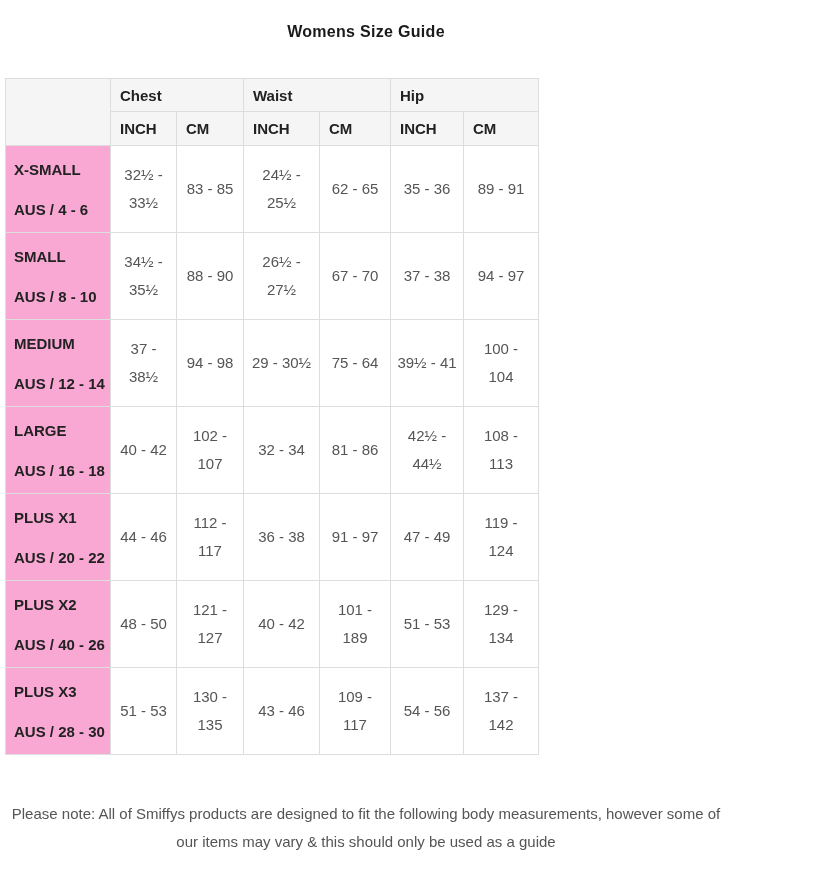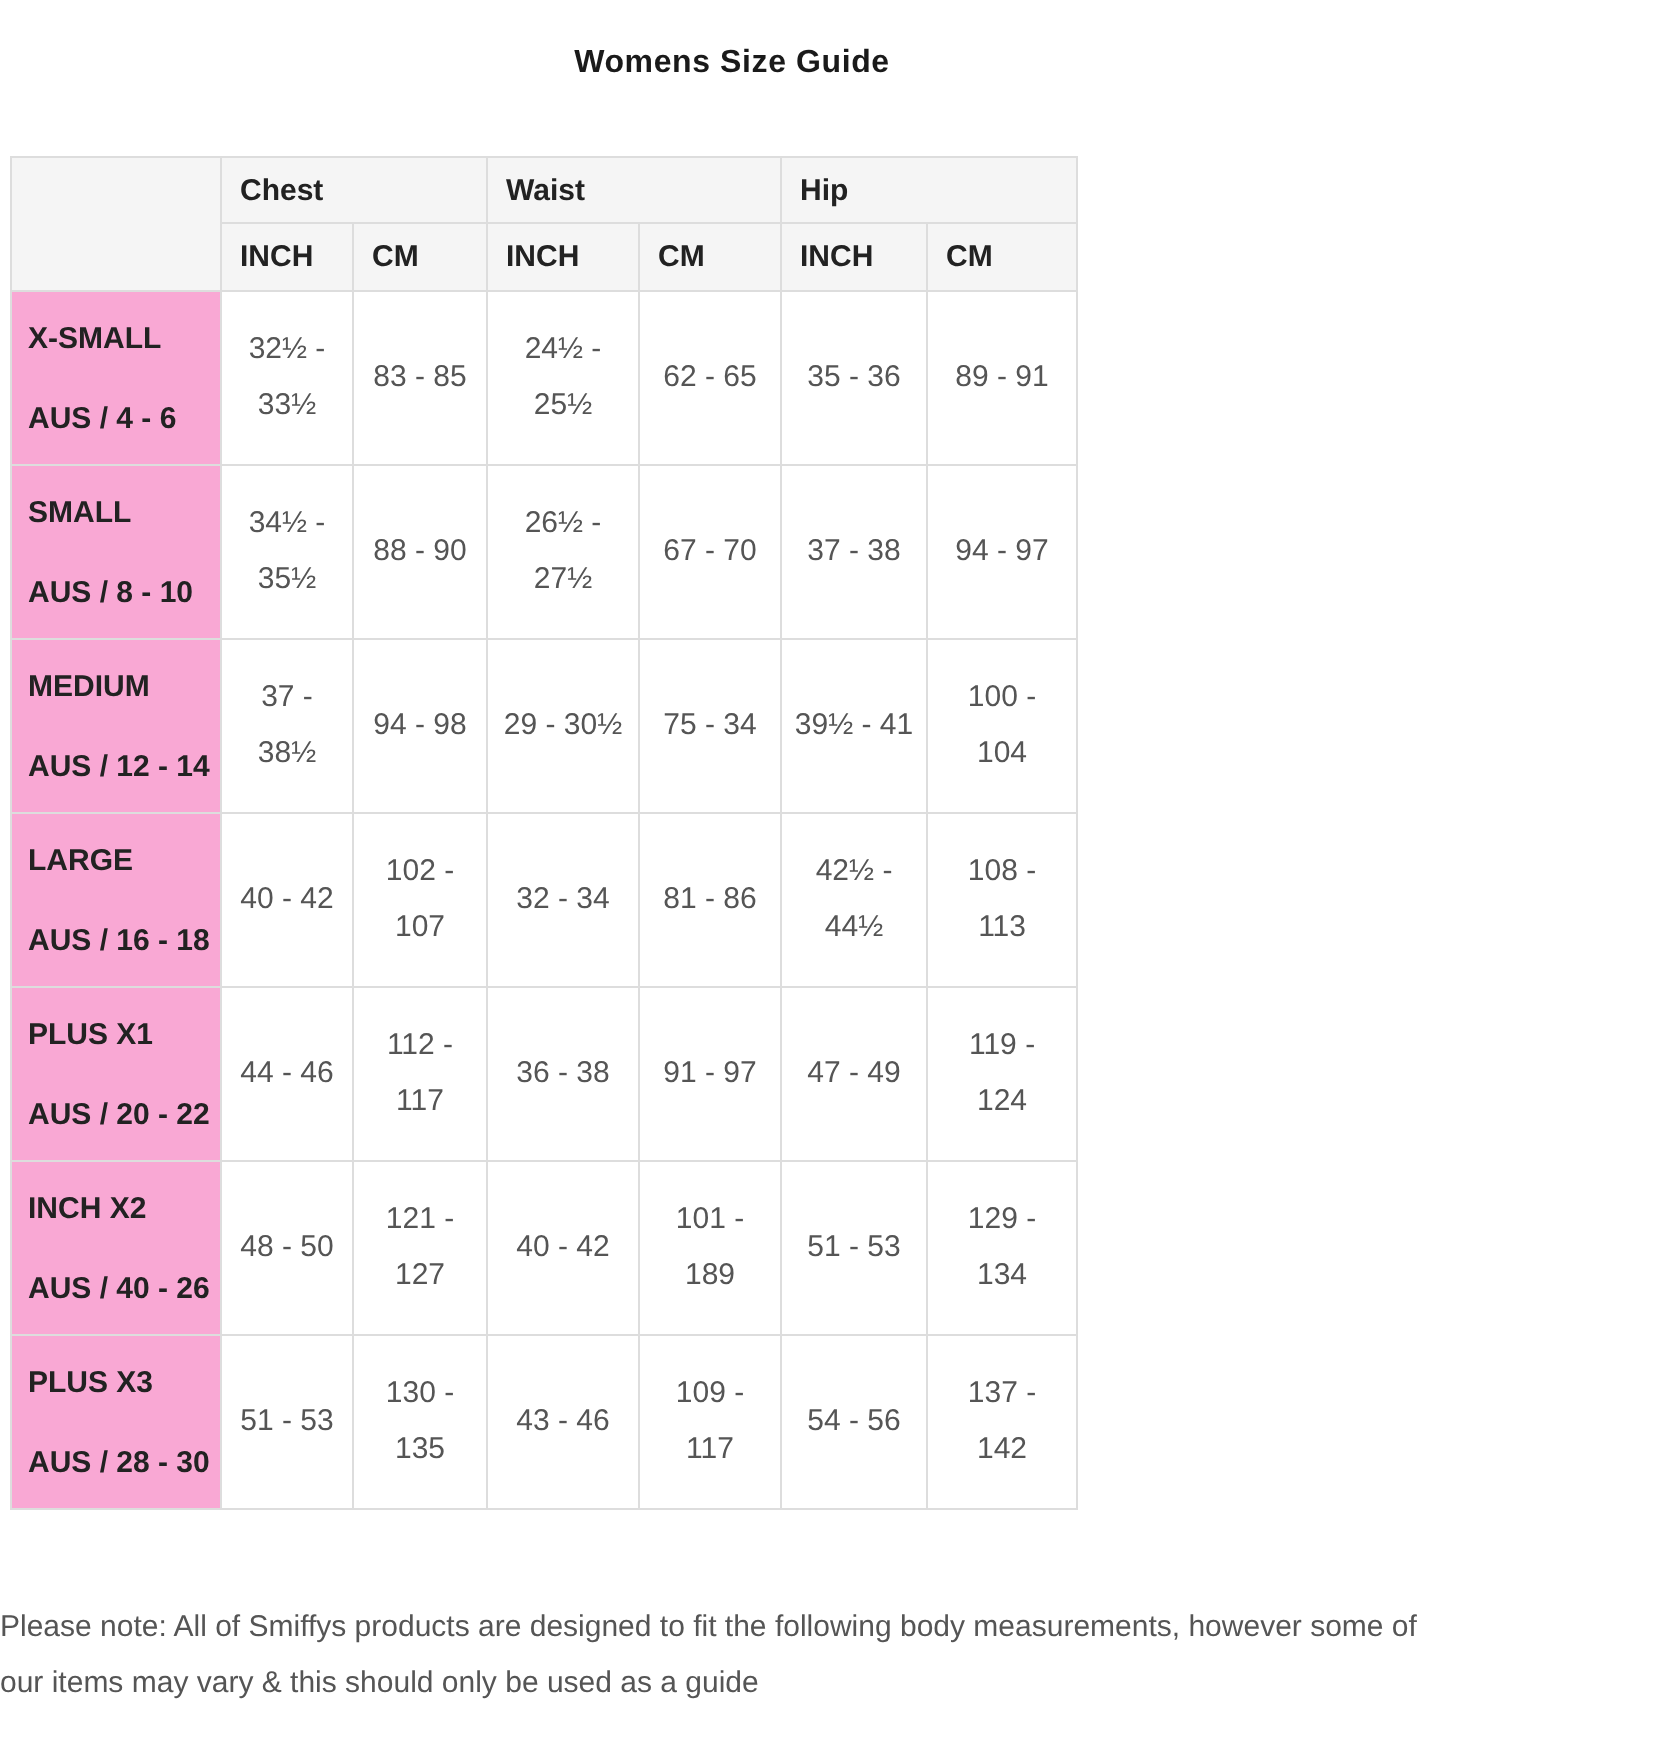--- a/index.html
+++ b/index.html
@@ -66,20 +66,21 @@
   td.measurement-cell {
     background: #ffffff;
     color: #555555;
     text-align: center;
     padding: 0 6px;
     line-height: 28px;
   }
   .note {
     margin: 45px auto 0 auto;
     max-width: 832px;
+    text-align: center;
     color: #555555;
     font-size: 15px;
     line-height: 28px;
   }
 </style>
 </head>
 <body>
 
 <div class="page">
 
@@ -137,21 +138,21 @@
         <td class="measurement-cell">94 - 97</td>
       </tr>
       <tr>
         <th class="row-label">
           <div class="size-name">MEDIUM</div>
           <div class="aus-size">AUS / 12 - 14</div>
         </th>
         <td class="measurement-cell">37 - 38½</td>
         <td class="measurement-cell">94 - 98</td>
         <td class="measurement-cell">29 - 30½</td>
-        <td class="measurement-cell">75 - 34</td>
+        <td class="measurement-cell">75 - 64</td>
         <td class="measurement-cell">39½ - 41</td>
         <td class="measurement-cell">100 - 104</td>
       </tr>
       <tr>
         <th class="row-label">
           <div class="size-name">LARGE</div>
           <div class="aus-size">AUS / 16 - 18</div>
         </th>
         <td class="measurement-cell">40 - 42</td>
         <td class="measurement-cell">102 - 107</td>
@@ -167,21 +168,21 @@
         </th>
         <td class="measurement-cell">44 - 46</td>
         <td class="measurement-cell">112 - 117</td>
         <td class="measurement-cell">36 - 38</td>
         <td class="measurement-cell">91 - 97</td>
         <td class="measurement-cell">47 - 49</td>
         <td class="measurement-cell">119 - 124</td>
       </tr>
       <tr>
         <th class="row-label">
-          <div class="size-name">INCH X2</div>
+          <div class="size-name">PLUS X2</div>
           <div class="aus-size">AUS / 40 - 26</div>
         </th>
         <td class="measurement-cell">48 - 50</td>
         <td class="measurement-cell">121 - 127</td>
         <td class="measurement-cell">40 - 42</td>
         <td class="measurement-cell">101 - 189</td>
         <td class="measurement-cell">51 - 53</td>
         <td class="measurement-cell">129 - 134</td>
       </tr>
       <tr>

